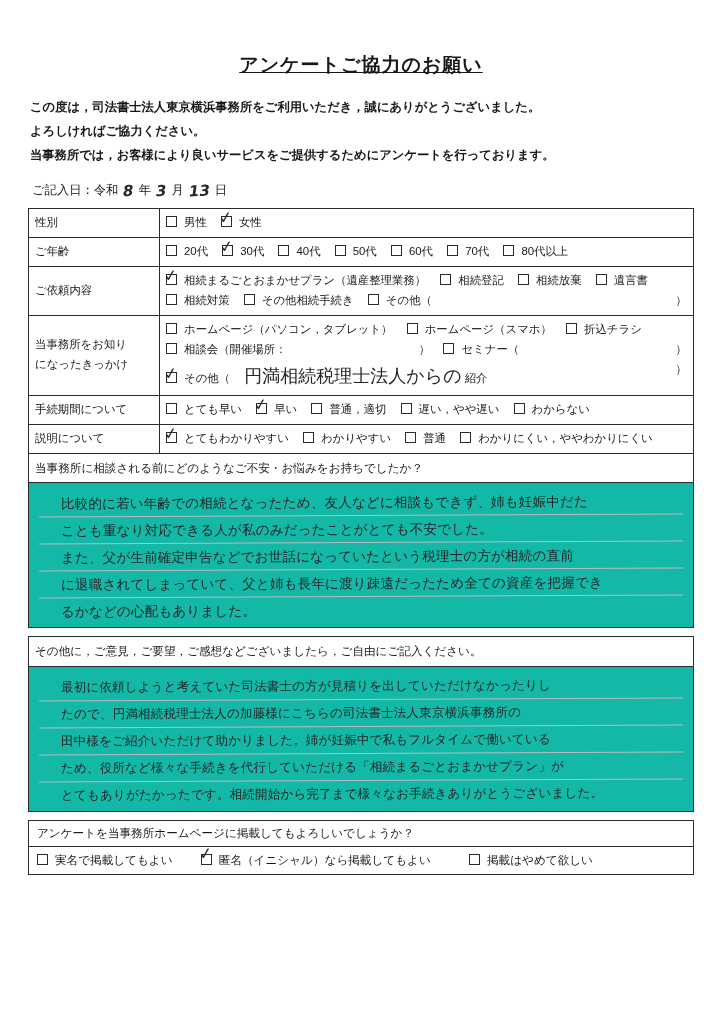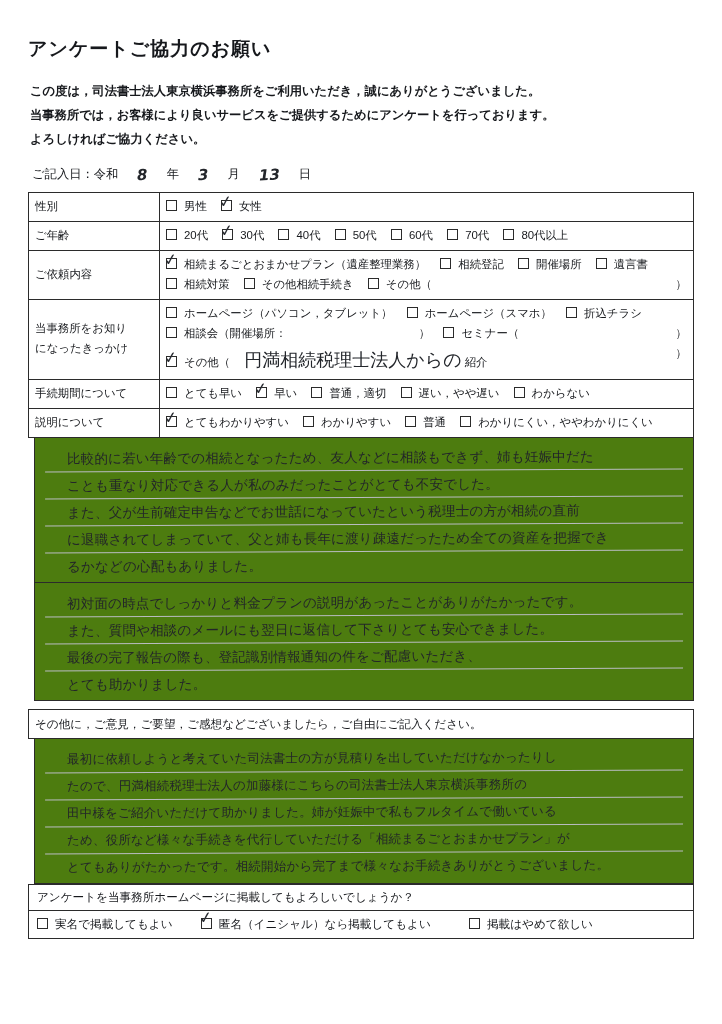--- a/index.html
+++ b/index.html
@@ -18,38 +18,40 @@
   .page {
     position: relative;
     width: 722px;
     height: 1024px;
     padding: 0 28px;
     box-sizing: border-box;
   }
   h1.title {
     font-size: 19px;
     font-weight: bold;
-    margin: 36px 0 18px 0;
+    text-align: center;
+    margin: 52px 0 18px 0;
     letter-spacing: 1px;
+    text-decoration: underline;
   }
   .intro {
     font-size: 12.3px;
     line-height: 1.95;
     margin: 0 0 10px 2px;
     font-weight: bold;
   }
   .intro div {
     white-space: nowrap;
   }
   .dateline {
     font-size: 12.3px;
     margin: 14px 0 8px 4px;
     display: flex;
     align-items: flex-start;
-    gap: 14px;
+    gap: 0;
   }
   .hand {
     font-family: "DejaVu Sans", sans-serif;
     color: #23262b;
   }
   .hand-num {
     font-size: 15px;
     font-style: italic;
     font-weight: bold;
     padding: 0 5px;
@@ -102,22 +104,21 @@
   }
   .row-q td {
     padding: 5px 8px;
     font-size: 11.6px;
   }
   .answer {
     border: 1px solid #2b2b2b;
     border-top: none;
     position: relative;
     padding: 6px 10px 4px 10px;
-    background: #4d7c0f;
-    margin-left: 6px;
+    background: #14b8a6;
   }
   .lines {
     position: relative;
   }
   .hline {
     font-family: "DejaVu Sans", sans-serif;
     font-size: 13.5px;
     line-height: 26px;
     color: #232629;
     white-space: nowrap;
@@ -143,22 +144,22 @@
 </style>
 </head>
 <body>
 
 <div class="page">
 
   <h1 class="title">アンケートご協力のお願い</h1>
 
   <div class="intro">
     <div>この度は，司法書士法人東京横浜事務所をご利用いただき，誠にありがとうございました。</div>
+    <div>よろしければご協力ください。</div>
     <div>当事務所では，お客様により良いサービスをご提供するためにアンケートを行っております。</div>
-    <div>よろしければご協力ください。</div>
   </div>
 
   <div class="dateline">
     <span>ご記入日：令和</span>
     <span class="hand hand-num">8</span>
     <span>年</span>
     <span class="hand hand-num">3</span>
     <span>月</span>
     <span class="hand hand-num">13</span>
     <span>日</span>
@@ -207,21 +208,21 @@
       <td class="lbl">ご依頼内容</td>
       <td>
         <div>
           <span class="opt">
             <span class="cb"><span class="box"></span><span class="check">✓</span></span><span>相続まるごとおまかせプラン（遺産整理業務）</span>
           </span>
           <span class="opt">
             <span class="cb"><span class="box"></span></span><span>相続登記</span>
           </span>
           <span class="opt">
-            <span class="cb"><span class="box"></span></span><span>開催場所</span>
+            <span class="cb"><span class="box"></span></span><span>相続放棄</span>
           </span>
           <span class="opt">
             <span class="cb"><span class="box"></span></span><span>遺言書</span>
           </span>
         </div>
         <div>
           <span class="opt">
             <span class="cb"><span class="box"></span></span><span>相続対策</span>
           </span>
           <span class="opt">
@@ -301,63 +302,58 @@
         <span class="opt">
           <span class="cb"><span class="box"></span></span><span>わかりやすい</span>
         </span>
         <span class="opt">
           <span class="cb"><span class="box"></span></span><span>普通</span>
         </span>
         <span class="opt">
           <span class="cb"><span class="box"></span></span><span>わかりにくい，ややわかりにくい</span>
         </span>
       </td>
+    </tr>
+    <tr class="row-q">
+      <td colspan="2">当事務所に相談される前にどのようなご不安・お悩みをお持ちでしたか？</td>
     </tr>
   </tbody>
     </table>
 
   <div class="answer">
     <div class="lines">
       <div class="hline">比較的に若い年齢での相続となったため、友人などに相談もできず、姉も妊娠中だた</div>
       <div class="hline">ことも重なり対応できる人が私のみだったことがとても不安でした。</div>
       <div class="hline">また、父が生前確定申告などでお世話になっていたという税理士の方が相続の直前</div>
       <div class="hline">に退職されてしまっていて、父と姉も長年に渡り疎遠だったため全ての資産を把握でき</div>
       <div class="hline last">るかなどの心配もありました。</div>
     </div>
   </div>
 
 
-  <div class="answer">
-    <div class="lines">
-      <div class="hline">初対面の時点でしっかりと料金プランの説明があったことがありがたかったです。</div>
-      <div class="hline">また、質問や相談のメールにも翌日に返信して下さりとても安心できました。</div>
-      <div class="hline">最後の完了報告の際も、登記識別情報通知の件をご配慮いただき、</div>
-      <div class="hline last">とても助かりました。</div>
-    </div>
-  </div>
 
   <table class="form" style="margin-top:8px">
     <tbody>
         <tr class="row-q">
       <td>その他に，ご意見，ご要望，ご感想などございましたら，ご自由にご記入ください。</td>
     </tr>
   </tbody>
     </table>
 
   <div class="answer">
     <div class="lines">
       <div class="hline sm">最初に依頼しようと考えていた司法書士の方が見積りを出していただけなかったりし</div>
       <div class="hline sm">たので、円満相続税理士法人の加藤様にこちらの司法書士法人東京横浜事務所の</div>
       <div class="hline sm">田中様をご紹介いただけて助かりました。姉が妊娠中で私もフルタイムで働いている</div>
       <div class="hline sm">ため、役所など様々な手続きを代行していただける「相続まるごとおまかせプラン」が</div>
       <div class="hline sm last">とてもありがたかったです。相続開始から完了まで様々なお手続きありがとうございました。</div>
     </div>
   </div>
 
-  <div class="pub-q" style="">アンケートを当事務所ホームページに掲載してもよろしいでしょうか？</div>
+  <div class="pub-q" style="margin-top:8px">アンケートを当事務所ホームページに掲載してもよろしいでしょうか？</div>
   <div class="pub-a">
     <span class="opt">
       <span class="cb"><span class="box"></span></span><span>実名で掲載してもよい</span>
     </span>
     <span class="opt" style="margin-left:14px">
       <span class="cb"><span class="box"></span><span class="check">✓</span></span><span>匿名（イニシャル）なら掲載してもよい</span>
     </span>
     <span class="opt" style="margin-left:24px">
       <span class="cb"><span class="box"></span></span><span>掲載はやめて欲しい</span>
     </span>

